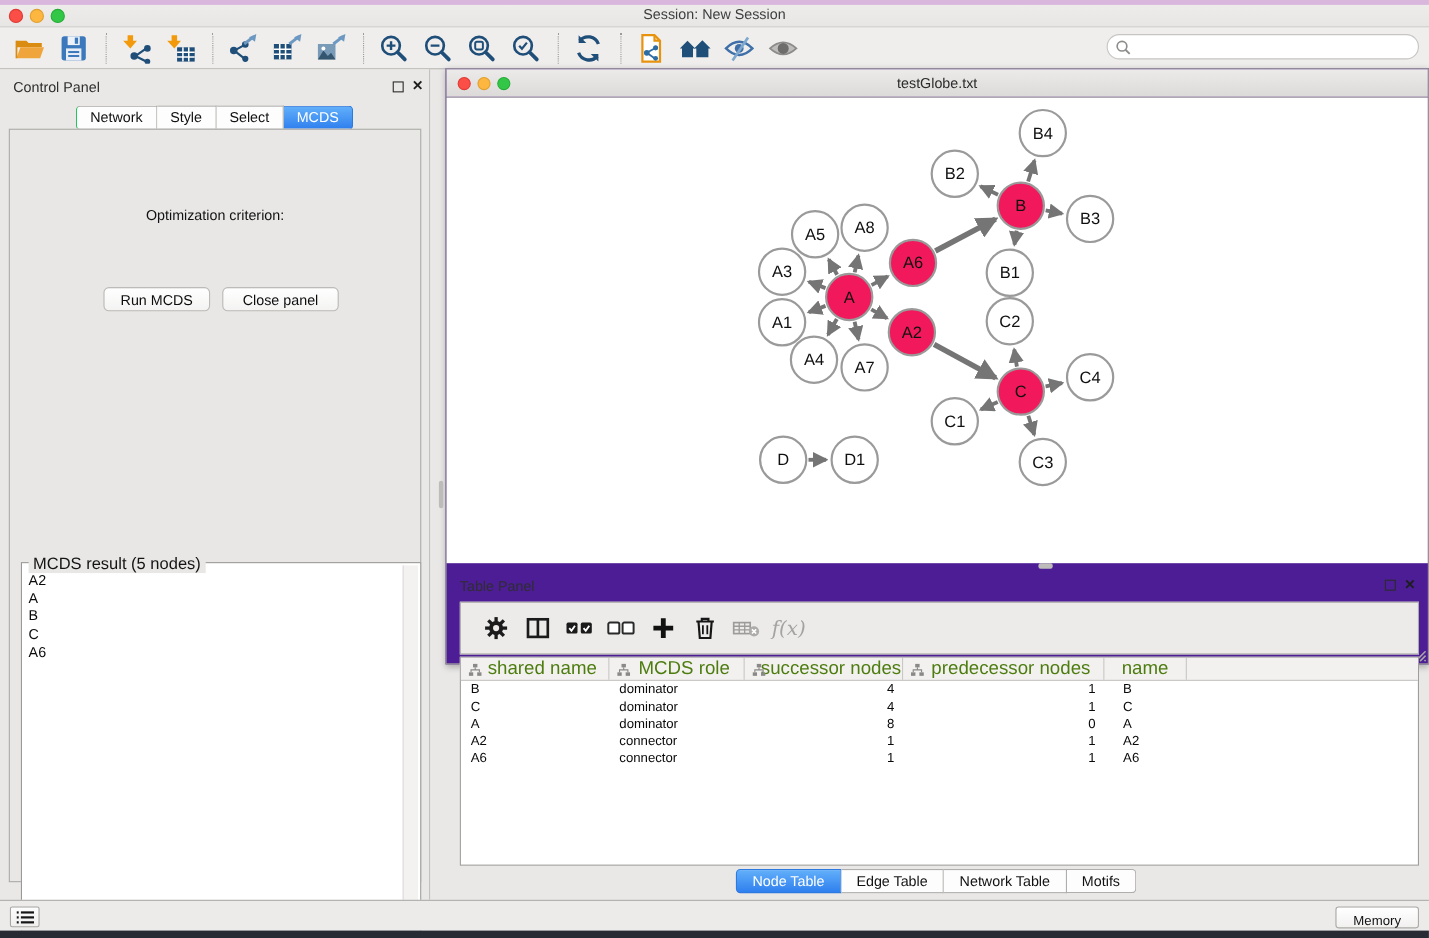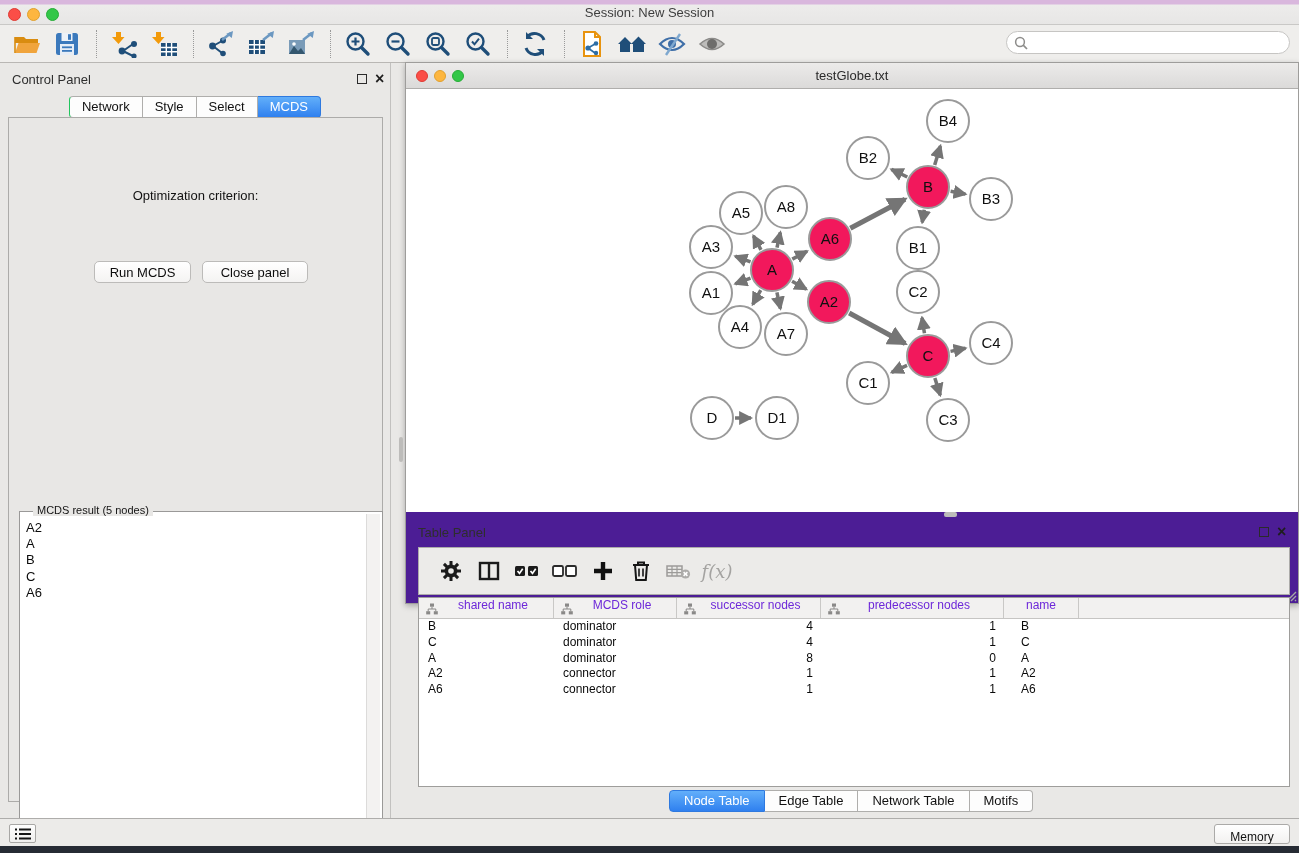--- a/index.html
+++ b/index.html
@@ -60,22 +60,22 @@
     display:flex; flex-direction:column; align-items:center; justify-content:center; gap:1px;}
   .chev { width:7px; height:7px; border:2px solid #fff; border-bottom:none; border-right:none; }
   .chev.up { transform:rotate(45deg) translate(1px,1px); }
   .chev.dn { transform:rotate(225deg) translate(1px,1px); }
   .cp-btn { position:absolute; top:127px; height:22px; background:linear-gradient(#FFFFFF,#F4F3F2);
     border:1px solid #BCBBB9; border-radius:5px; font-size:13px; color:#0D0D0D;
     display:flex; align-items:center; justify-content:center;margin-top:16px; }
   #run-btn { left:85px; width:97px; } #closep-btn { left:193px; width:106px; }
   #mcds-fieldset { position:absolute; left:10px; top:393px; width:364px; height:336px;
     border:1px solid #9A9998; background:#fff; }
-  #mcds-legend { position:absolute; left:13px; top:-8px; background:#E8E7E5; padding:0 4px;
-    font-size:11px; color:#141414; }
+  #mcds-legend { position:absolute; left:6px; top:-8px; background:#E8E7E5; padding:0 4px;
+    font-size:15px; color:#141414; }
   #mcds-list { position:absolute; left:2px; top:8px; right:17px; bottom:2px; overflow:hidden; }
   .mcds-item { font-size:13px; line-height:16.2px; padding-left:4px; color:#0B0B0B; }
   #mcds-scroll { position:absolute; right:2px; top:2px; width:14px; bottom:2px;
     background:#F3F2F1; border-left:1px solid #DCDBDA; }
   
   #netwin { position:absolute; left:405px; top:62px; width:894px; height:542px;
     background:#4c1d95; border:1px solid #9E9D9B; box-shadow:0 2px 6px rgba(0,0,0,.28); }
   #nw-titlebar { position:absolute; left:0; top:0; right:0; height:26px;
     background:linear-gradient(#ECEBEA,#DBDAD9); border-bottom:1px solid #AFAEAC; }
   #nw-titlebar .t-red { left:10px; top:7px; width:12px; height:12px; background:#FB4E47; border:1px solid #DF3B34;}
@@ -91,22 +91,22 @@
   
   #tp-title { position:absolute; left:418px; top:525px; font-size:13px; color:#2E2E2E; }
   #tp-float { left:1259px; top:527px; } #tp-close { left:1277px; top:526px; }
   #tp-toolbar { position:absolute; left:418px; top:547px; width:872px; height:48px;
     background:#ECEBE9; border:1px solid #ACABA9; display:flex; align-items:center; padding-left:14px; }
   .tp-btn { width:36px; height:34px; display:flex; align-items:center; justify-content:center; margin-right:2px; }
   .fx { font-family:"DejaVu Serif",serif; font-style:italic; font-size:18px; color:#A4A3A1; }
   #tp-table { position:absolute; left:418px; top:597px; width:872px; height:190px;
     background:#fff; border:1px solid #9E9D9B; }
   #tp-head { display:flex; height:21px; background:#F2F1F0; border-bottom:1px solid #C6C5C3; }
-  .th { position:relative; display:flex; justify-content:center;
-    font-size:12px; color:#6d28d9; border-right:1px solid #C9C8C6; }
+  .th { position:relative; display:flex; align-items:center; justify-content:center;
+    font-size:17px; color:#4d7c0f; border-right:1px solid #C9C8C6; }
   .th svg { position:absolute; left:7px; top:5px; }
   .tp-row { display:flex; height:15.8px; }
   .td { font-size:12px; color:#0A0A0A; line-height:15.8px; white-space:nowrap; overflow:hidden; }
   
   #bottom-tabs { position:absolute; left:669px; top:790px; display:flex; }
   #bottom-tabs .tab { padding:2px 14px 3px 14px; }
   #statusbar { position:absolute; left:0; top:818px; width:1299px; height:28px;
     background:#ECEBE9; border-top:1px solid #AEADAB; }
   #list-btn { position:absolute; left:9px; top:5px; width:27px; height:19px;
     background:linear-gradient(#FDFDFD,#F0EFEE); border:1px solid #A8A7A5; border-radius:2px;

